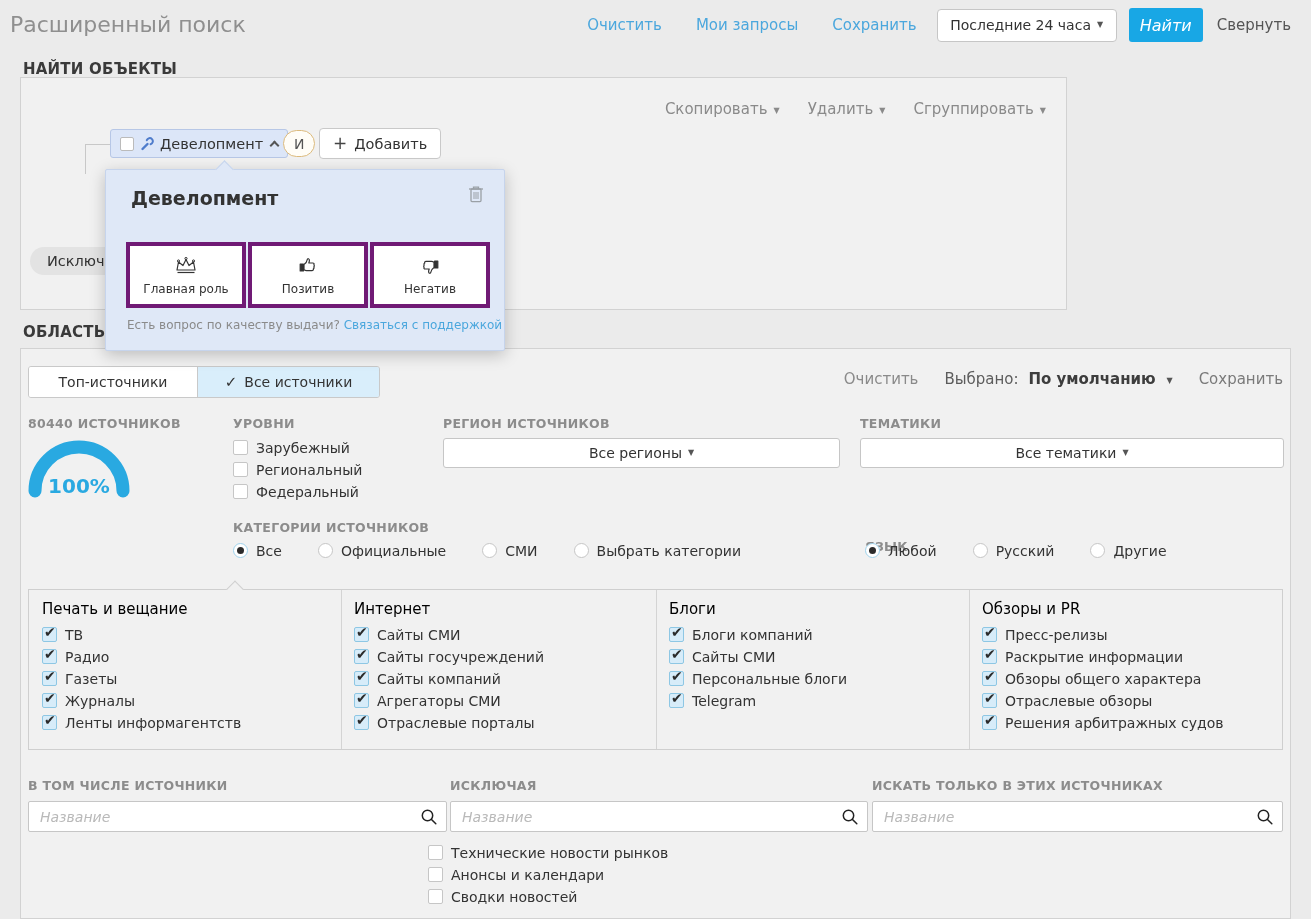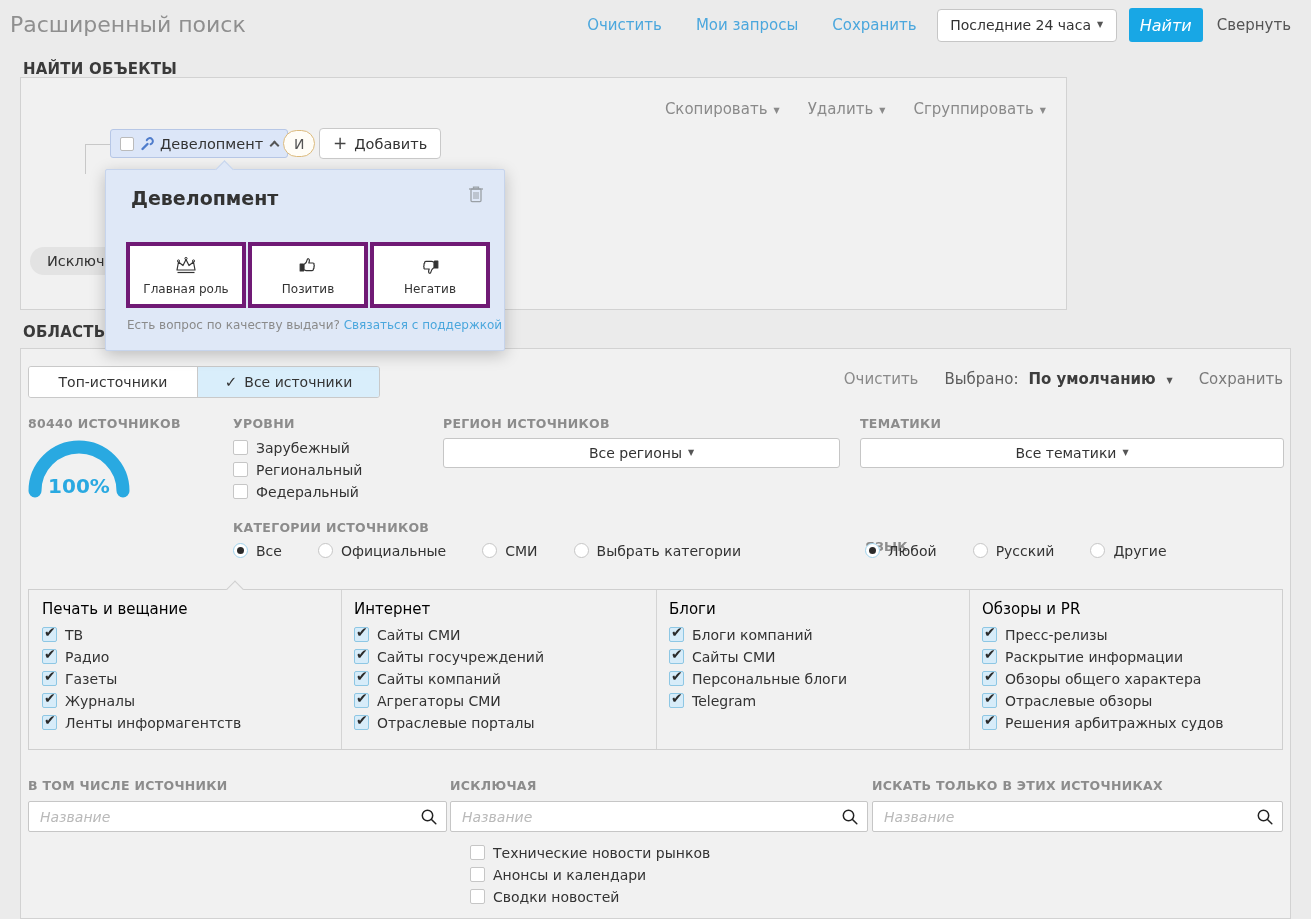--- a/index.html
+++ b/index.html
@@ -378,21 +378,21 @@
   </svg>
 </div>
 <div class="src-input" style="left:872px; top:801px; width:411px;">
   <input type="text" placeholder="Название" style="">
   <svg class="mag" width="18" height="18" viewBox="0 0 18 18">
     <circle cx="7.5" cy="7.5" r="5.2" stroke="#222" stroke-width="1.5" fill="none"></circle>
     <line x1="11.5" y1="11.5" x2="15.8" y2="15.8" stroke="#222" stroke-width="1.5" stroke-linecap="round"></line>
   </svg>
 </div>
 
-<div class="col-list" style="left:470px; top:845px;">
+<div class="col-list" style="left:428px; top:845px;">
   <div class="row">
       <span class="cb"></span>
       <span>Технические новости рынков</span>
     </div>
   <div class="row">
       <span class="cb"></span>
       <span>Анонсы и календари</span>
     </div>
   <div class="row">
       <span class="cb"></span>

